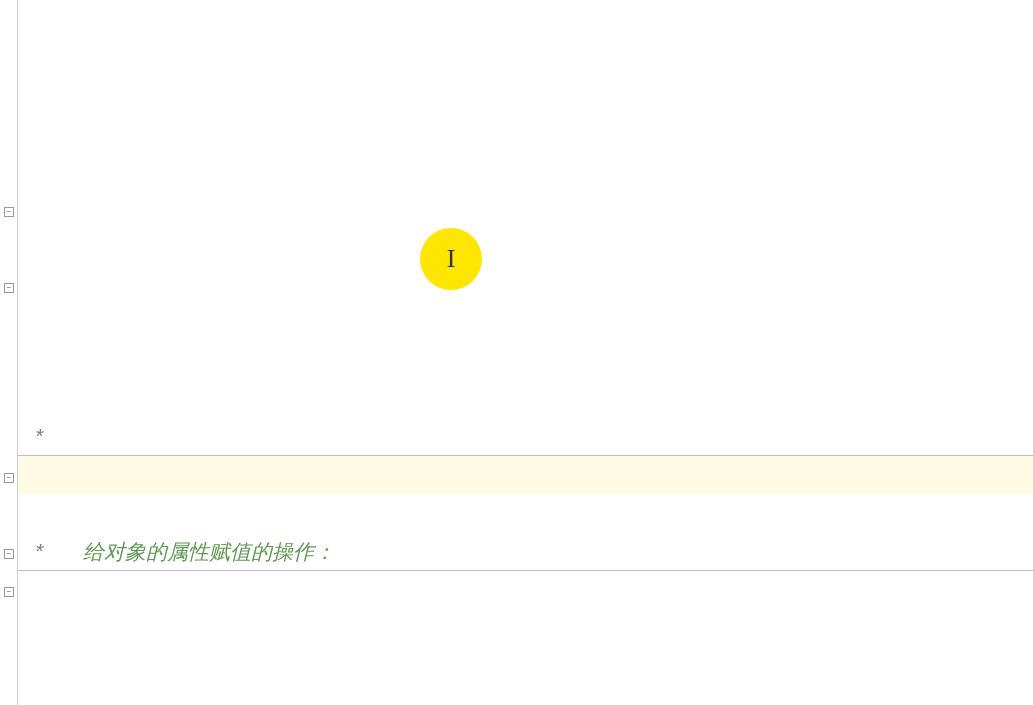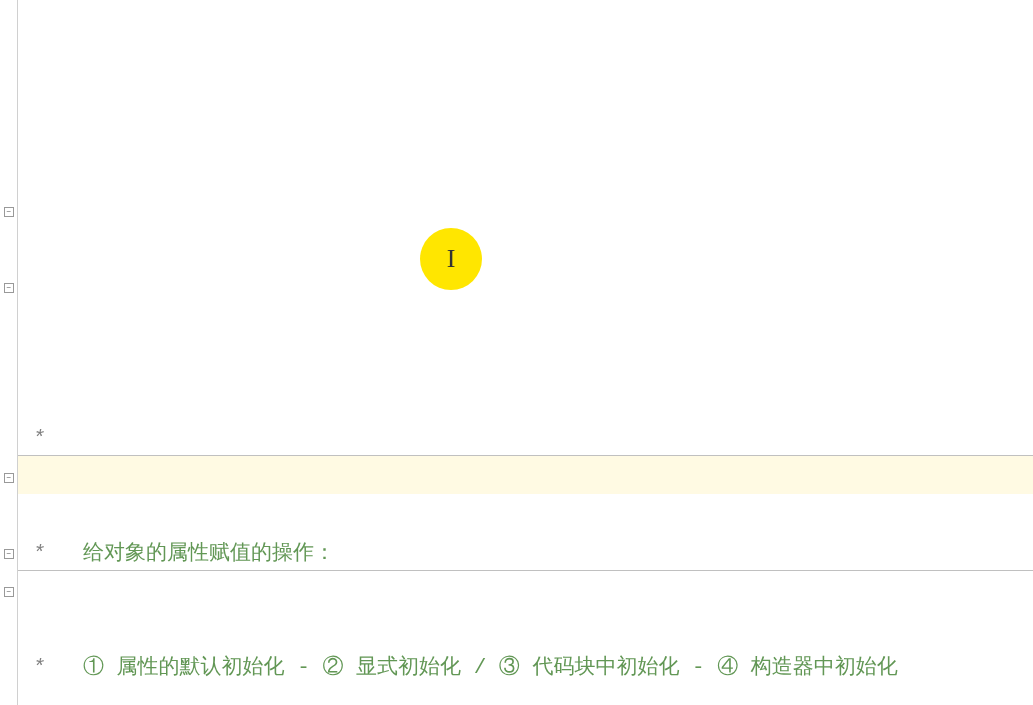--- a/index.html
+++ b/index.html
@@ -31,21 +31,21 @@
       color: #666;
     }
     .editor {
       flex: 1;
       padding-left: 2px;
       white-space: pre;
       position: relative;
     }
     .line { height: 38px; white-space: pre; }
     .comment { color: #808080; font-style: italic; }
-    .comment-zh { color: #629755; }
+    .comment-zh { color: #629755; font-style: italic; }
     .current-line-hl {
       position: absolute;
       left: 0;
       right: 0;
       height: 38px;
       background: #fffae3;
       z-index: 0;
     }
     .cursor-highlight {
       position: absolute;
@@ -93,21 +93,20 @@
   <div class="divider-line" style="top: 570px;"></div>
 
   <div class="cursor-highlight"></div>
 
   <div class="content">
 
 <div class="line"><span class="comment"> *</span></div>
 
 <div class="line"><span class="comment"> *   </span><span class="comment-zh">给对象的属性赋值的操作：</span></div>
 
-<div class="line"><span class="comment"> *   </span><span class="comment-zh">① 属性的默认初始化 - ② 显式初始化 / ③ 代码块中初始化 - ④ 构造器中初始化</span></div>
 
 
 
 
 
 
 
 
 
 

